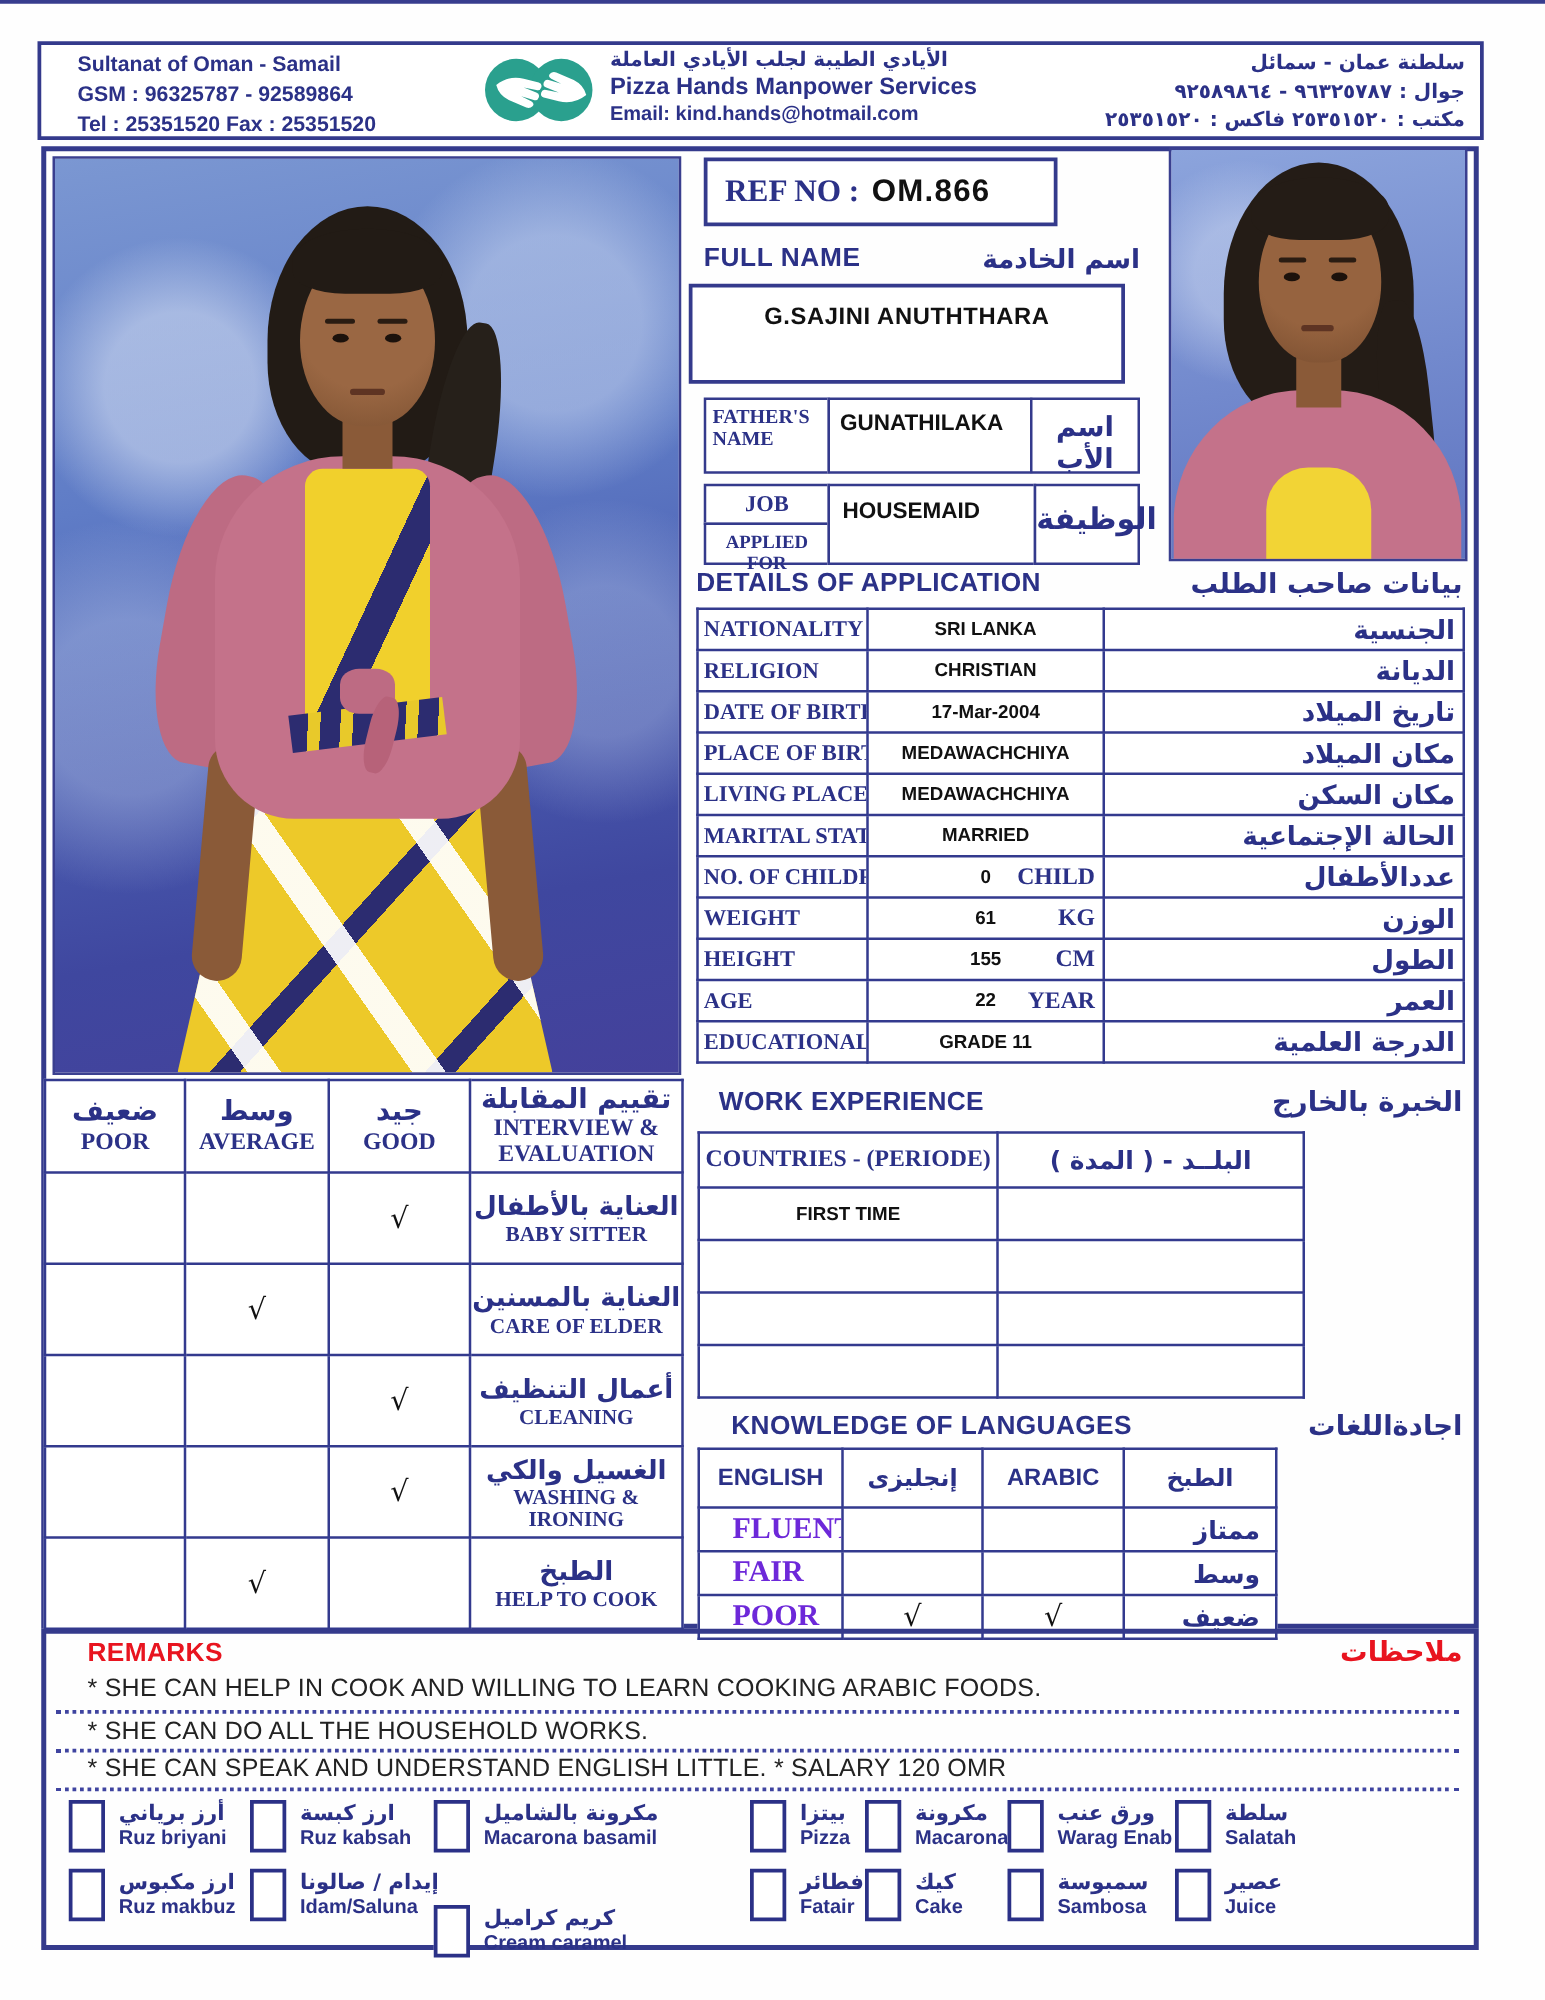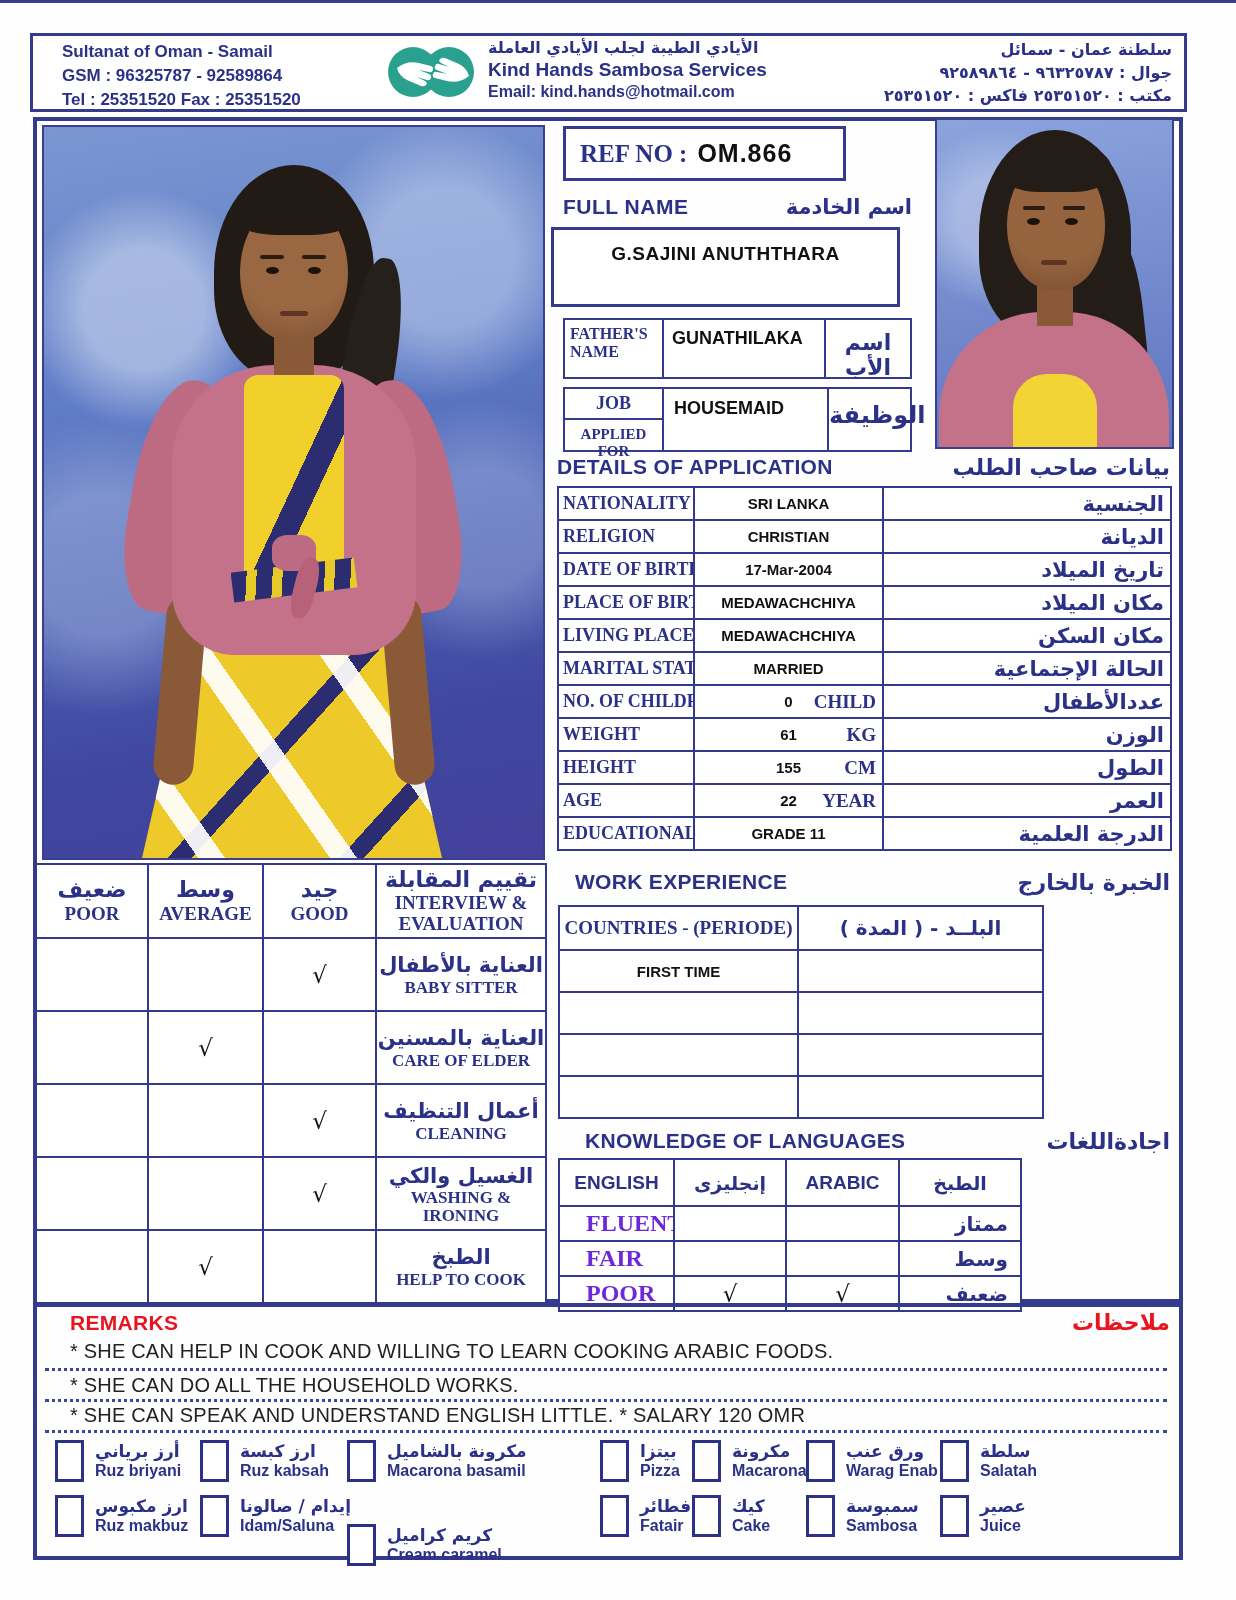--- a/index.html
+++ b/index.html
@@ -116,21 +116,21 @@
       <circle cx="28" cy="28" r="25" fill="#2aa08e"></circle>
       <circle cx="64" cy="28" r="25" fill="#2aa08e"></circle>
       <g fill="#ffffff">
         <path d="M12 24 q10 -8 22 -5 l12 3 q3 1 2 4 q-1 3 -4 2 l-10 -2 l10 4 q3 1 2 4 q-1 3 -4 2 l-10 -3 l8 4 q3 2 1 4 q-2 2 -5 1 l-14 -6 q-8 -4 -10 -12z"></path>
         <path d="M84 32 q-10 8 -22 5 l-12 -3 q-3 -1 -2 -4 q1 -3 4 -2 l10 2 l-10 -4 q-3 -1 -2 -4 q1 -3 4 -2 l10 3 l-8 -4 q-3 -2 -1 -4 q2 -2 5 -1 l14 6 q8 4 10 12z"></path>
       </g>
     </svg>
   </div>
   <div class="abs hdr-center">
     <div class="l1 ar">الأيادي الطيبة لجلب الأيادي العاملة</div>
-    <div class="l2">Kind Hands Sambosa Services</div>
+    <div class="l2">Pizza Hands Manpower Services</div>
     <div class="l3">Email: kind.hands@hotmail.com</div>
   </div>
   <div class="abs hdr-right ar">
     <div>سلطنة عمان - سمائل</div>
     <div>جوال : ٩٦٣٢٥٧٨٧ - ٩٢٥٨٩٨٦٤</div>
     <div>مكتب : ٢٥٣٥١٥٢٠ فاكس : ٢٥٣٥١٥٢٠</div>
   </div>
 
   <div class="abs main-box"></div>
 

